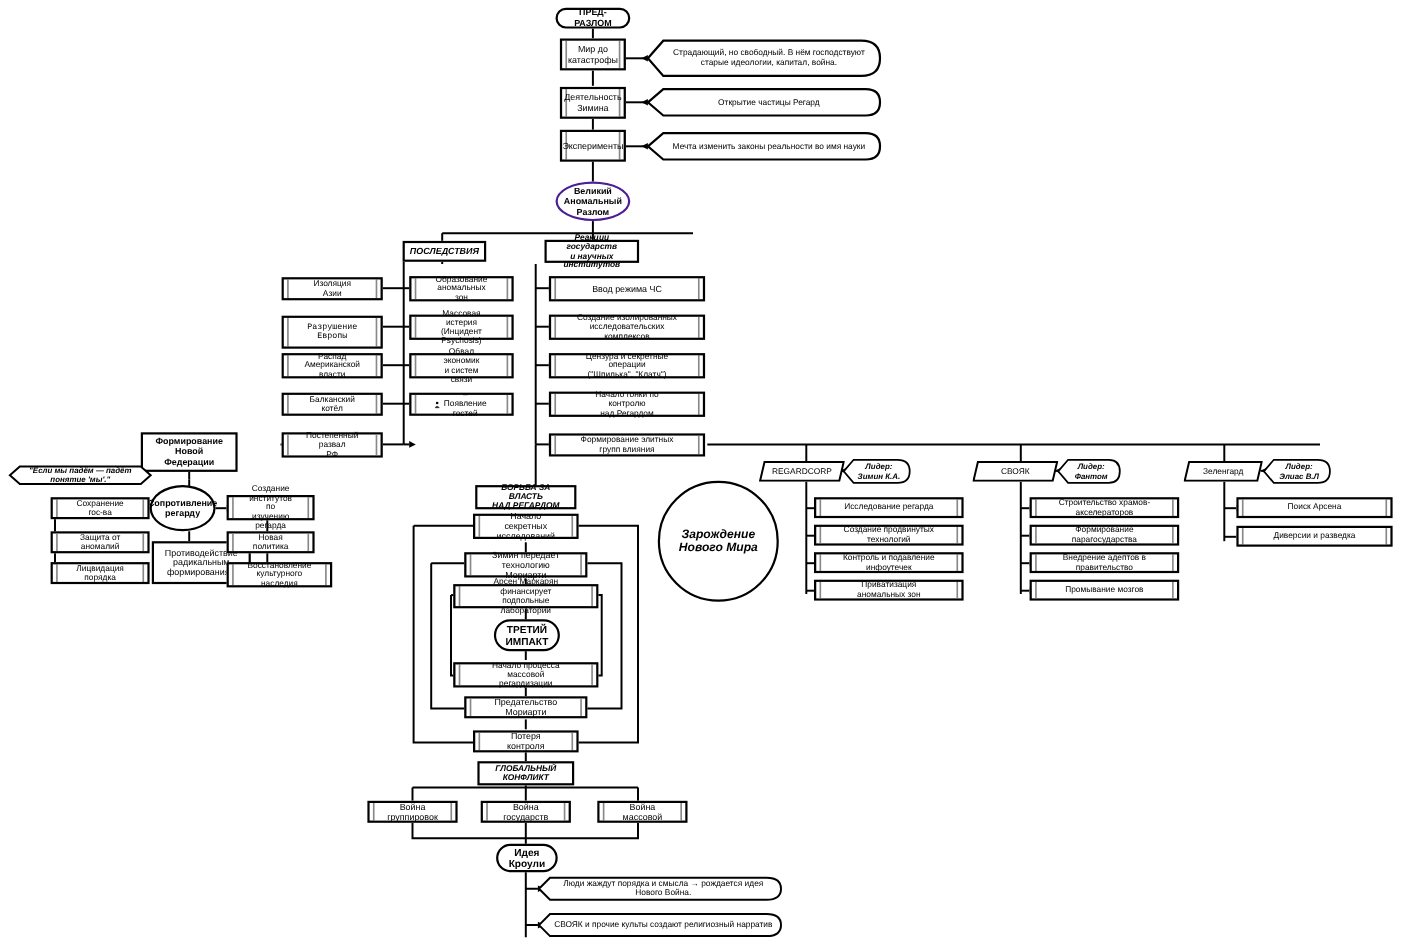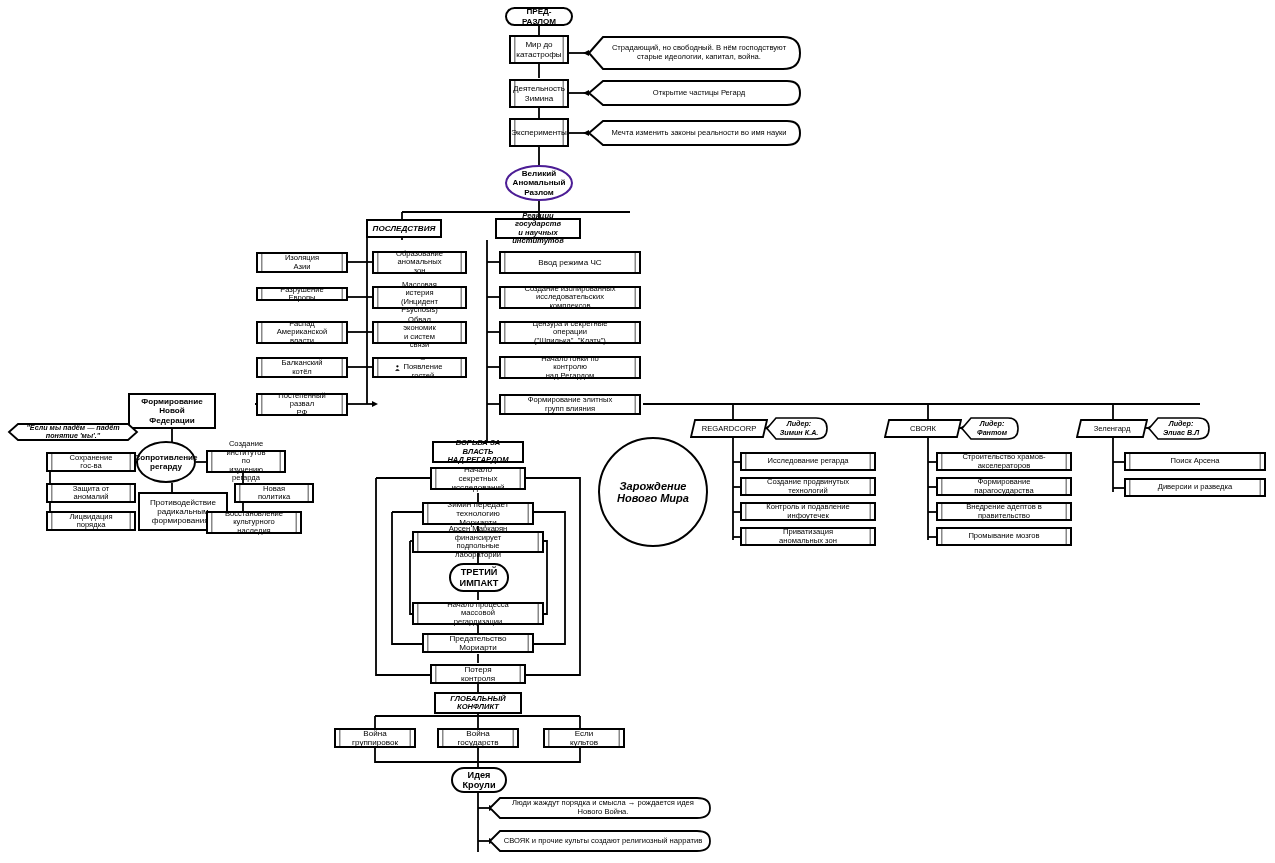--- a/index.html
+++ b/index.html
@@ -258,21 +258,21 @@
   <div class="node plain f8 i b" style="left:366px;top:219px;width:76px;height:19px;">
     <span>ПОСЛЕДСТВИЯ</span>
   </div>
   <div class="node plain f75 i b" style="left:495px;top:218px;width:86px;height:21px;">
     <span>Реакции государств<br>и научных институтов</span>
   </div>
 
   <div class="node rect f75" style="left:256px;top:252px;width:92px;height:21px;">
     <span class="lbl">Изоляция Азии</span>
     </div>
-  <div class="node rect f75" style="left:256px;top:287px;width:92px;height:14px;">
+  <div class="node rect f75" style="left:256px;top:287px;width:92px;height:30px;font-family:Liberation Mono, monospace;">
     <span class="lbl">Разрушение Европы</span>
     </div>
   <div class="node rect f75" style="left:256px;top:321px;width:92px;height:23px;">
     <span class="lbl">Распад Американской<br>власти</span>
     </div>
   <div class="node rect f75" style="left:256px;top:357px;width:92px;height:21px;">
     <span class="lbl">Балканский котёл</span>
     </div>
   <div class="node rect f75" style="left:256px;top:393px;width:92px;height:23px;">
     <span class="lbl">Постепенный развал<br>РФ</span>
@@ -339,21 +339,21 @@
     <span class="lbl">Лицвидация порядка</span>
     </div>
 
   <div class="node plain f8" style="left:138px;top:492px;width:90px;height:39px;">
     <span>Противодействие<br>радикальным<br>формированиям</span>
     </div>
 
   <div class="node rect f75" style="left:206px;top:450px;width:80px;height:23px;">
     <span class="lbl">Создание институтов<br>по изучению регарда</span>
     </div>
-  <div class="node rect f75" style="left:206px;top:483px;width:80px;height:20px;margin-left:28px;">
+  <div class="node rect f75" style="left:206px;top:483px;width:80px;height:20px;">
     <span class="lbl">Новая политика</span>
     </div>
   <div class="node rect f75" style="left:206px;top:511px;width:96px;height:23px;">
     <span class="lbl">Восстановление<br>культурного наследия</span>
     </div>
 
   <div class="node plain f75 i b" style="left:432px;top:441px;width:92px;height:22px;">
     <span>БОРЬБА ЗА ВЛАСТЬ<br>НАД РЕГАРДОМ</span>
     </div>
 
@@ -458,21 +458,21 @@
     <span>ГЛОБАЛЬНЫЙ<br>КОНФЛИКТ</span>
     </div>
 
   <div class="node rect f8" style="left:334px;top:728px;width:82px;height:20px;">
     <span class="lbl">Война группировок</span>
     </div>
   <div class="node rect f8" style="left:437px;top:728px;width:82px;height:20px;">
     <span class="lbl">Война государств</span>
     </div>
   <div class="node rect f8" style="left:543px;top:728px;width:82px;height:20px;">
-    <span class="lbl">Если культов</span>
+    <span class="lbl">Война массовой</span>
     </div>
 
   <div class="node term f9" style="left:451px;top:767px;width:56px;height:26px;">
     <span>Идея<br>Кроули</span>
     </div>
 
   <div class="callout-wrap" style="left:489px;top:797px;width:222px;height:22px;">
     <svg width="222" height="22" viewBox="0 0 222 22">
       <path d="M1,11 L11,1 L208,1 Q221,1 221,11 Q221,21 208,21 L11,21 Z" fill="#fff" stroke="#000" stroke-width="1.8"></path>
     </svg>

